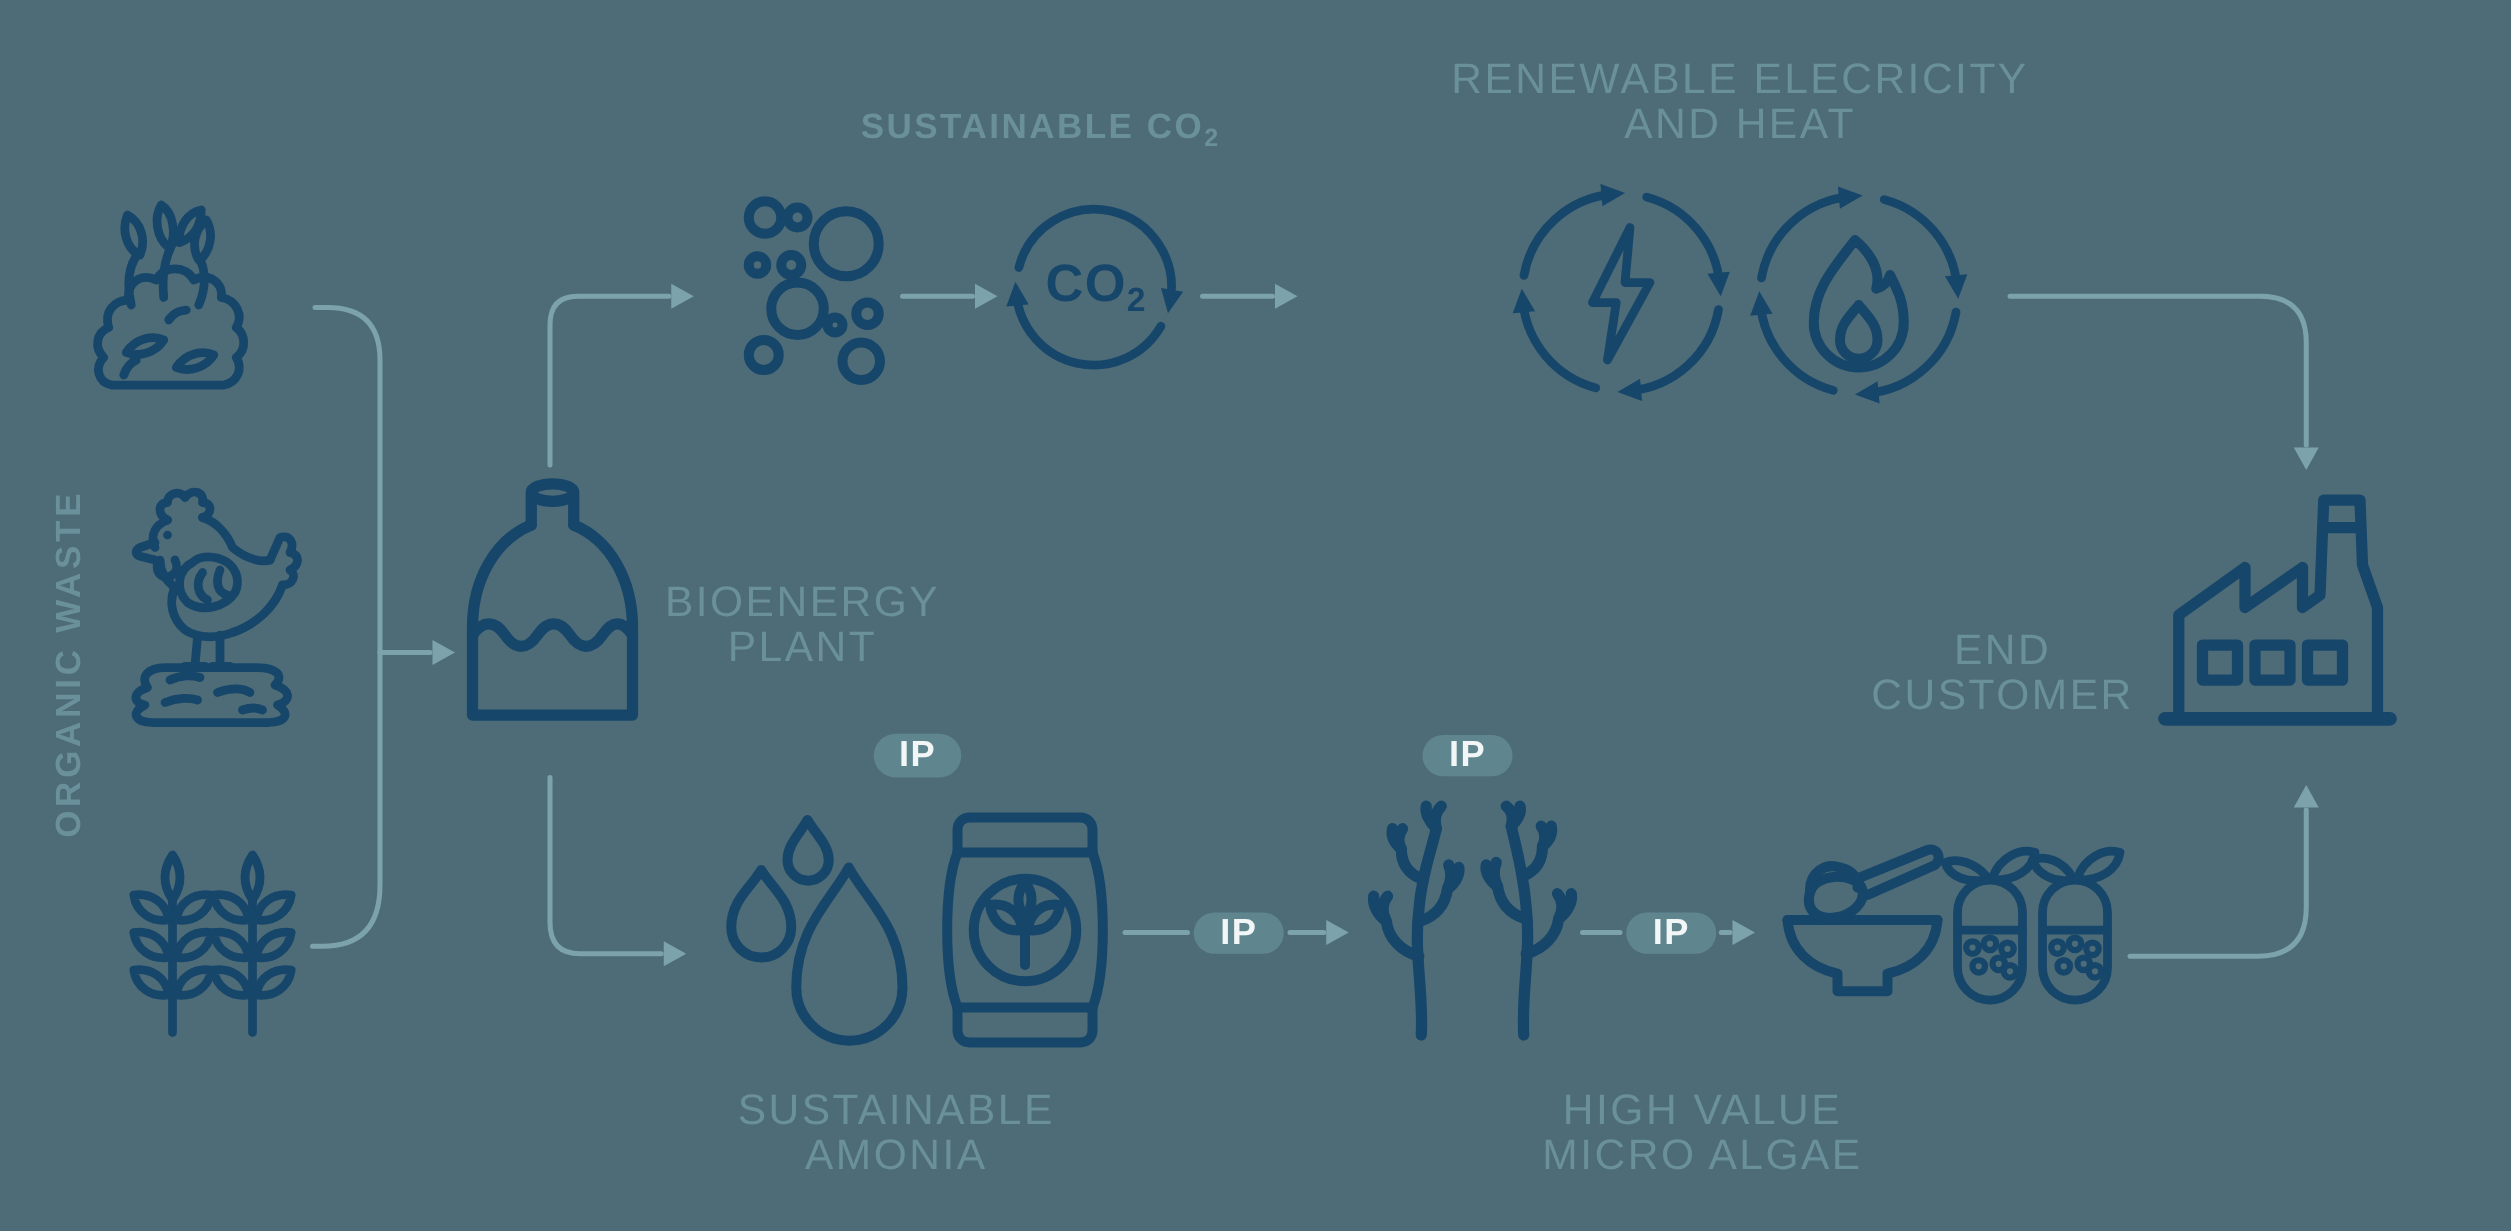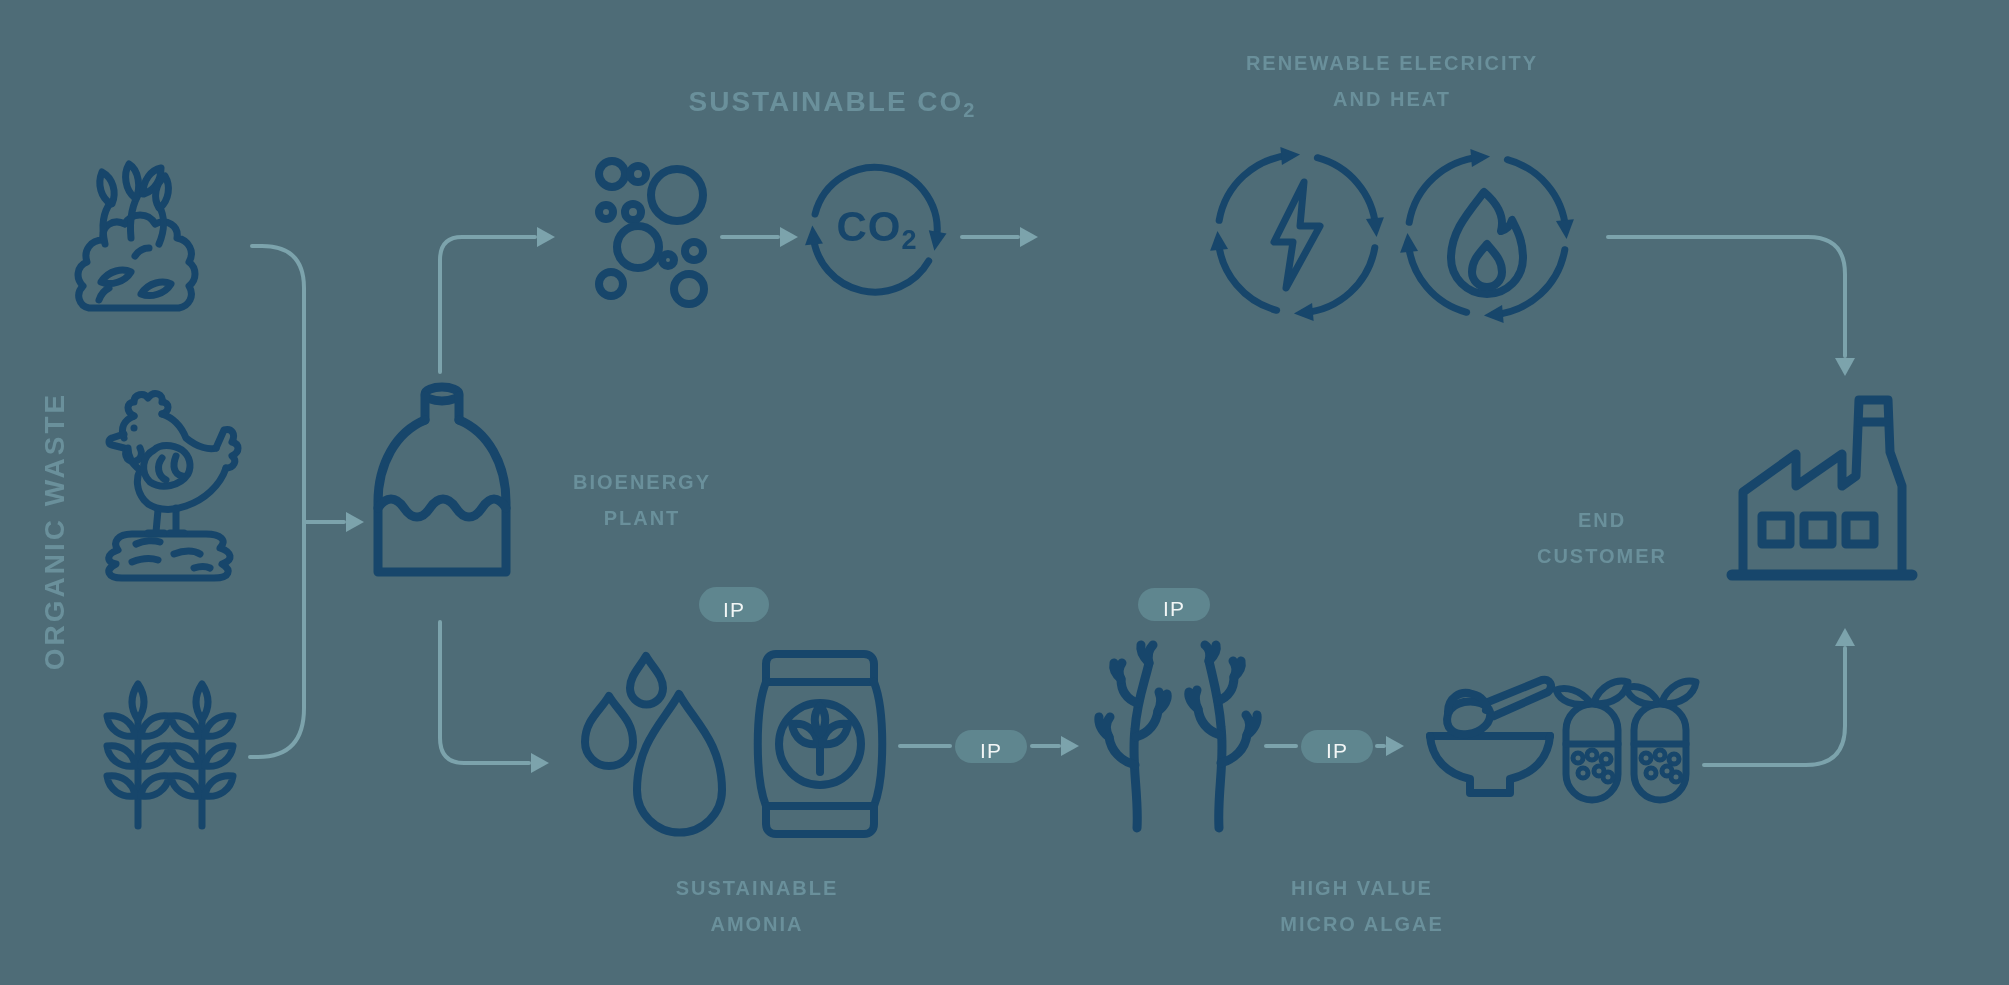--- a/index.html
+++ b/index.html
@@ -10,27 +10,27 @@
   #canvas{position:relative;width:2009px;height:985px;background:var(--background);
     font-family:"Liberation Sans","DejaVu Sans",sans-serif;overflow:hidden;}
   .icon-svg{position:absolute;overflow:visible;}
   .st{fill:none;stroke:var(--icon);stroke-width:8;stroke-linecap:round;stroke-linejoin:round;}
   .fl{fill:var(--icon);stroke:none;}
   .cn{fill:none;stroke:var(--connector);stroke-width:4;stroke-linecap:round;}
   .ch{fill:var(--connector);stroke:none;}
   .label{position:absolute;transform:translate(-50%,-50%);color:var(--label);
     font-weight:bold;font-size:28px;letter-spacing:2px;white-space:nowrap;}
   .label2{position:absolute;transform:translateX(-50%);color:var(--label);
-    font-weight:bold;font-size:20px;letter-spacing:2px;white-space:nowrap;text-align:center;line-height:36px;}
+    font-weight:normal;font-size:34px;letter-spacing:2px;white-space:nowrap;text-align:center;line-height:36px;}
   .label-vert{position:absolute;transform:translate(-50%,-50%) rotate(-90deg);color:var(--label);
     font-weight:bold;font-size:28px;letter-spacing:3px;white-space:nowrap;}
   .sub{font-size:20px;vertical-align:-6px;letter-spacing:1px;}
   .badge{position:absolute;background:var(--badge-bg);color:var(--badge-text);
-    border-radius:20px;font-weight:normal;font-size:21px;letter-spacing:1px;
-    display:flex;align-items:flex-end;justify-content:center;}
+    border-radius:20px;font-weight:bold;font-size:29px;letter-spacing:1px;
+    display:flex;align-items:center;justify-content:center;}
   .co2-text{position:absolute;transform:translate(-50%,-50%);color:var(--icon);
     font-weight:bold;font-size:42px;letter-spacing:1px;white-space:nowrap;}
   .co2-text .sub2{font-size:27px;vertical-align:-8px;}
 </style>
 </head>
 <body>
 
 <div id="canvas">
 
   <svg class="icon-svg" style="left:0;top:0" width="2009" height="985" viewBox="0 0 2009 985">
@@ -296,21 +296,21 @@
     <div>AND HEAT</div>
   </div>
   <div class="label2" style="left:642px;top:464px">
     <div>BIOENERGY</div>
     <div>PLANT</div>
   </div>
   <div class="label2" style="left:1602px;top:502px">
     <div>END</div>
     <div>CUSTOMER</div>
   </div>
-  <div class="label2" style="left:757px;top:870px">
+  <div class="label2" style="left:717px;top:870px">
     <div>SUSTAINABLE</div>
     <div>AMONIA</div>
   </div>
   <div class="label2" style="left:1362px;top:870px">
     <div>HIGH VALUE</div>
     <div>MICRO ALGAE</div>
   </div>
 
 </div>
 

